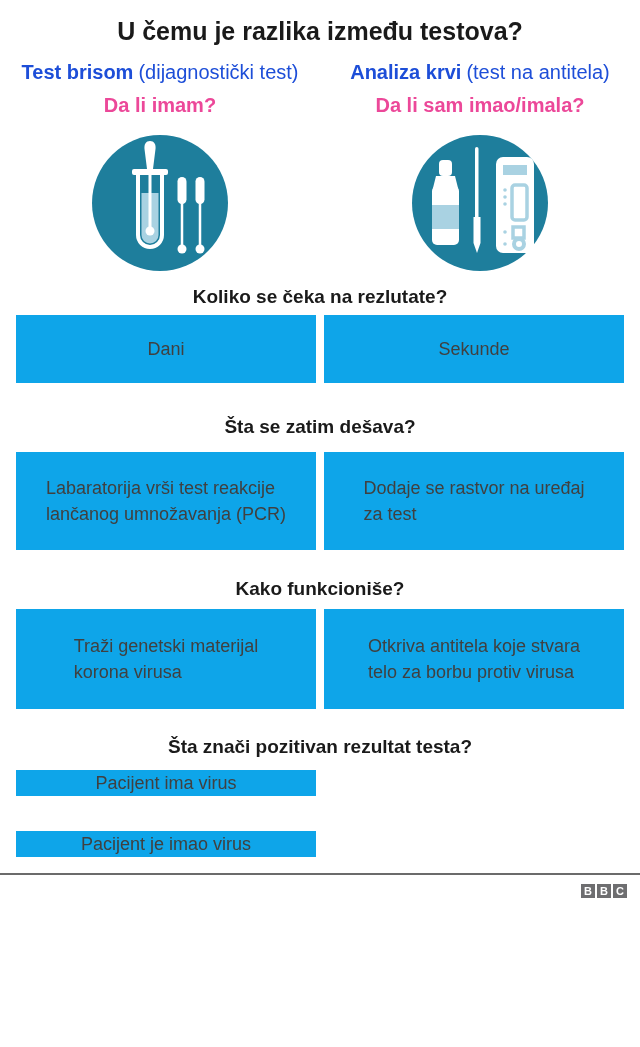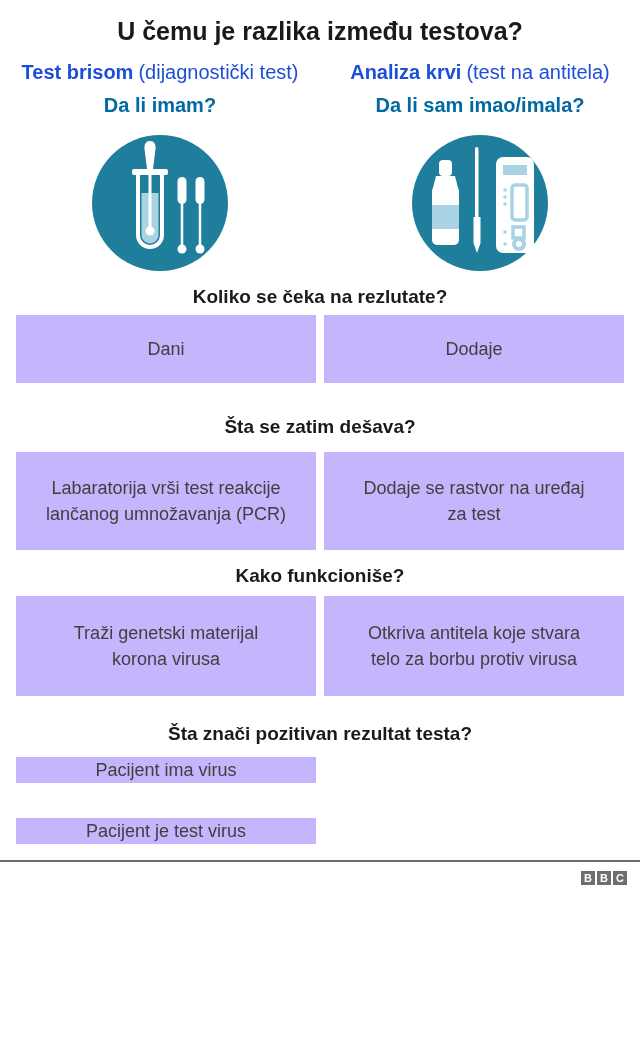--- a/index.html
+++ b/index.html
@@ -9,37 +9,37 @@
   }
   .title{
     padding-top:16px;text-align:center;font-size:25px;line-height:30px;
     font-weight:bold;color:#1a1a1a;
   }
   .cols{display:flex;margin-top:14px;}
   .col{width:50%;text-align:center;}
   .col-line1{font-size:20px;line-height:24px;color:#1d4ed8;}
   .col-name{font-weight:bold;}
   .col-type{font-weight:normal;margin-left:5px;}
-  .col-q{font-size:20px;line-height:24px;font-weight:bold;color:#0369a1;margin-top:9px;}
+  .col-q{font-size:20px;line-height:24px;font-weight:bold;color:#ec4899;margin-top:9px;}
   .icons{display:flex;margin-top:18px;}
   .icon-wrap{width:50%;display:flex;justify-content:center;}
   .badge{width:136px;height:136px;display:block;}
   .section-heading{
     text-align:center;font-size:19px;line-height:24px;font-weight:bold;color:#1a1a1a;
   }
   .row{display:flex;justify-content:space-between;padding:0 16px;}
   .box{
-    width:300px;box-sizing:border-box;background:#c4b5fd;
-    display:flex;align-items:center;justify-content:center;text-align:center;
+    width:300px;box-sizing:border-box;background:#0ea5e9;
+    display:flex;align-items:center;justify-content:center;text-align:left;
     font-size:18px;line-height:26px;color:#404040;white-space:pre-line;padding:0 14px;
   }
   .s0 .section-heading{margin-top:14px;} .s0 .row{margin-top:6px;height:68px;}
   .s1 .section-heading{margin-top:24px;} .s1 .row{margin-top:13px;height:85px;}
   .s2 .section-heading{margin-top:32px;} .s2 .row{margin-top:13px;height:98px;}
-  .s3 .section-heading{margin-top:14px;} .s3 .row{margin-top:8px;height:100px;}
+  .s3 .section-heading{margin-top:27px;} .s3 .row{margin-top:8px;height:100px;}
   .s4 .section-heading{margin-top:26px;} .s4 .row{margin-top:11px;height:87px;flex-direction:column;}
   .divider{margin-top:16px;height:2px;background:#6b6b6b;width:100%;}
   .logo-row{display:flex;justify-content:flex-end;padding-right:13px;margin-top:9px;}
   .logo{display:flex;gap:2px;}
   .logo-sq{
     width:14px;height:14px;background:#6e6e70;color:#fff;font-weight:bold;font-size:11px;
     display:flex;align-items:center;justify-content:center;
   }
 </style>
 </head>
@@ -112,21 +112,21 @@
           <circle cx="93" cy="109" r="1.8" fill="#a9d2e2"></circle>
         </g>
       </svg>
     </div>
   </div>
 
   <div class="section s0">
     <div class="section-heading">Koliko se čeka na rezlutate?</div>
     <div class="row">
       <div class="box">Dani</div>
-      <div class="box">Dodaje</div>
+      <div class="box">Sekunde</div>
     </div>
   </div>
 
 
   <div class="section s2">
     <div class="section-heading">Šta se zatim dešava?</div>
     <div class="row">
       <div class="box">Labaratorija vrši test reakcije
 lančanog umnožavanja (PCR)</div>
       <div class="box">Dodaje se rastvor na uređaj
@@ -141,21 +141,21 @@
 korona virusa</div>
       <div class="box">Otkriva antitela koje stvara
 telo za borbu protiv virusa</div>
     </div>
   </div>
 
   <div class="section s4">
     <div class="section-heading">Šta znači pozitivan rezultat testa?</div>
     <div class="row">
       <div class="box">Pacijent ima virus</div>
-      <div class="box">Pacijent je test virus</div>
+      <div class="box">Pacijent je imao virus</div>
     </div>
   </div>
 
   <div class="divider"></div>
 
   <div class="logo-row">
     <div class="logo">
       <div class="logo-sq">B</div>
       <div class="logo-sq">B</div>
       <div class="logo-sq">C</div>

